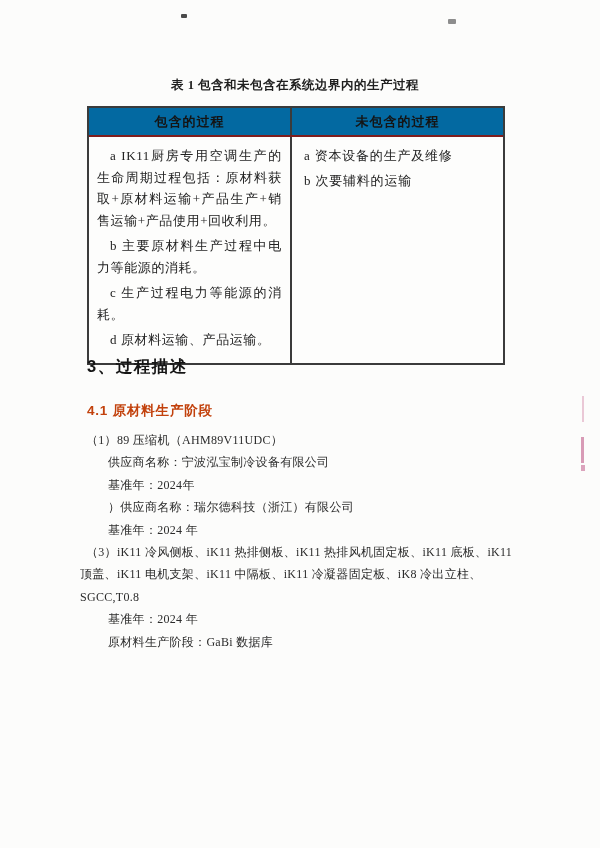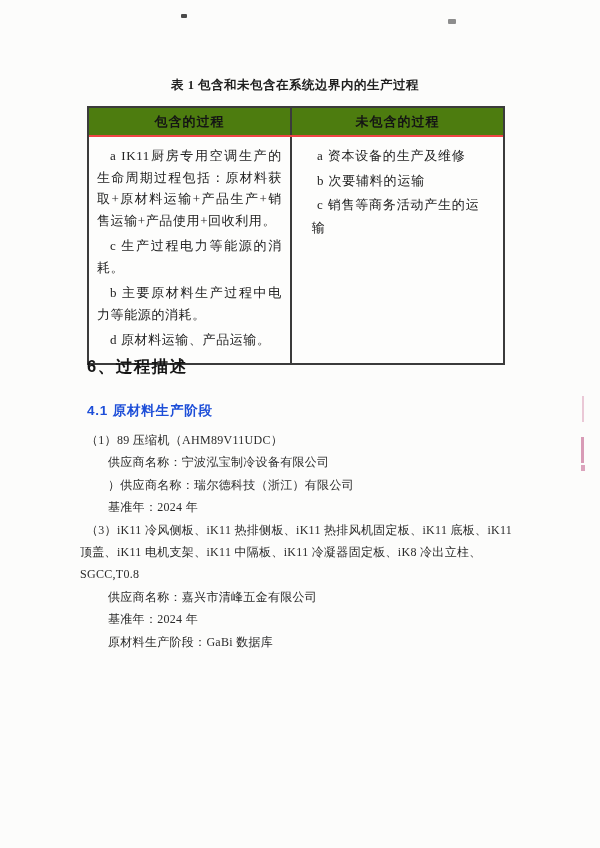--- a/index.html
+++ b/index.html
@@ -19,51 +19,51 @@
     position:absolute; left:87px; top:77px; width:416px;
     text-align:center; font-weight:bold; font-size:12.5px;
     letter-spacing:0.5px; color:#1f1f1f;
   }
 
   
   .tbl {
     position:absolute; left:87px; top:106px; width:414px;
     border:2px solid #3b3b3b; background:#fdfdfc;
   }
-  .tbl-head { display:flex; background:#4d7c0f; border-bottom:2px solid #ef4444; }
+  .tbl-head { display:flex; background:#0369a1; border-bottom:2px solid #7f1d1d; }
   .th {
     padding:5px 0 4px; text-align:center; font-weight:bold;
     font-size:13px; letter-spacing:1px; color:#141414;
   }
   .th-left { width:49%; border-right:2px solid #3b3b3b; box-sizing:border-box; }
   .th-right { width:51%; box-sizing:border-box; }
   .tbl-body { display:flex; min-height:208px; }
   .td-left {
     width:49%; box-sizing:border-box; border-right:2px solid #3b3b3b;
     padding:8px 8px 8px 8px;
   }
-  .td-right { width:51%; box-sizing:border-box; padding:8px 20px; }
+  .td-right { width:51%; box-sizing:border-box; padding:8px 7px; }
   .td-left p {
     margin:0 0 4px; font-size:13px; line-height:21.5px;
     letter-spacing:0.6px; text-indent:1em; text-align:justify; color:#222;
   }
   .td-right p {
     margin:0 0 2px; font-size:13px; line-height:22.5px;
     letter-spacing:0.8px; text-indent:0.4em; color:#222;
   }
 
   
   .h-section {
     position:absolute; left:87px; top:356px;
     font-size:16.5px; font-weight:bold; letter-spacing:1.5px; color:#151515;
     font-family:"Liberation Sans","DejaVu Sans",sans-serif;
   }
   .h-subsection {
     position:absolute; left:87px; top:402px;
-    font-size:13.5px; font-weight:bold; letter-spacing:0.8px; color:#1d4ed8;
+    font-size:13.5px; font-weight:bold; letter-spacing:0.8px; color:#c2410c;
     font-family:"Liberation Sans","DejaVu Sans",sans-serif;
   }
 
   
   .body-text {
     position:absolute; left:80px; top:429px; width:430px;
     font-size:12px; color:#2b2b2b; letter-spacing:0.3px;
   }
   .line { line-height:22.4px; white-space:nowrap; }
   .ind0 { padding-left:0; }
@@ -106,41 +106,40 @@
   <div class="caption">表 1 包含和未包含在系统边界内的生产过程</div>
 
   <div class="tbl">
     <div class="tbl-head">
       <div class="th th-left">包含的过程</div>
       <div class="th th-right">未包含的过程</div>
     </div>
     <div class="tbl-body">
       <div class="td-left">
         <p>a IK11厨房专用空调生产的生命周期过程包括：原材料获取+原材料运输+产品生产+销售运输+产品使用+回收利用。</p>
+        <p>b 主要原材料生产过程中电力等能源的消耗。</p>
         <p>c 生产过程电力等能源的消耗。</p>
-        <p>b 主要原材料生产过程中电力等能源的消耗。</p>
         <p>d 原材料运输、产品运输。</p>
       </div>
       <div class="td-right">
         <p>a 资本设备的生产及维修</p>
         <p>b 次要辅料的运输</p>
-        <p>c 销售等商务活动产生的运输</p>
       </div>
     </div>
   </div>
 
-  <div class="h-section">6、过程描述</div>
+  <div class="h-section">3、过程描述</div>
   <div class="h-subsection">4.1 原材料生产阶段</div>
 
   <div class="body-text">
     <div class="line ind1">（1）89 压缩机（AHM89V11UDC）</div>
     <div class="line ind2">供应商名称：宁波泓宝制冷设备有限公司</div>
+    <div class="line ind2">基准年：2024年</div>
     <div class="line ind2">）供应商名称：瑞尔德科技（浙江）有限公司</div>
     <div class="line ind2">基准年：2024 年</div>
     <div class="line ind1">（3）iK11 冷风侧板、iK11 热排侧板、iK11 热排风机固定板、iK11 底板、iK11</div>
     <div class="line ind0">顶盖、iK11 电机支架、iK11 中隔板、iK11 冷凝器固定板、iK8 冷出立柱、</div>
     <div class="line ind0">SGCC,T0.8</div>
-    <div class="line ind2">供应商名称：嘉兴市清峰五金有限公司</div>
     <div class="line ind2">基准年：2024 年</div>
     <div class="line ind2">原材料生产阶段：GaBi 数据库</div>
   </div>
 
 </div>
 
 </body></html>

